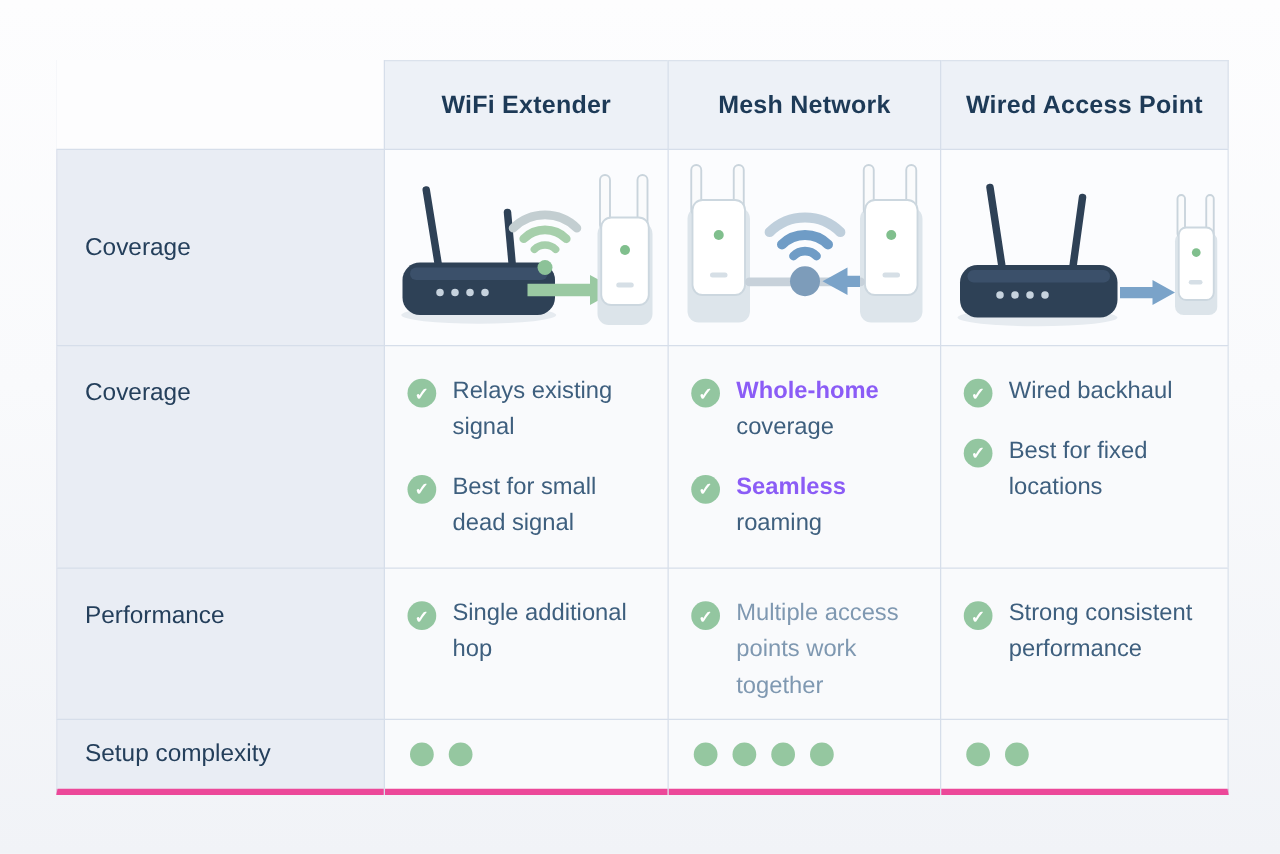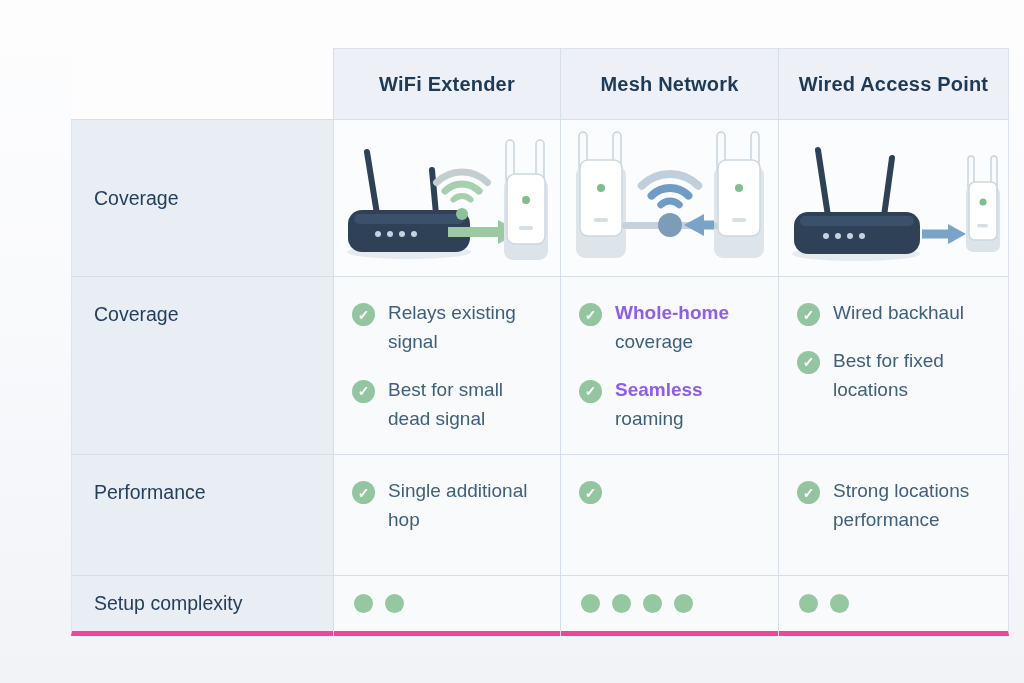--- a/index.html
+++ b/index.html
@@ -9,21 +9,20 @@
     font-family:"Liberation Sans",sans-serif;
     -webkit-font-smoothing:antialiased;
   }
   .comparison{
     position:absolute;left:45px;top:48px;
     display:grid;
     grid-template-columns:262px 226px 217px 230px;
     grid-template-rows:71px 156px 177px 120px 60px;
     gap:1px;
     background:#d6deea;
-    margin-left:26px;
   }
   .cell{background:#f9fafc;box-sizing:border-box;}
   .spacer{background:#fdfdfe;}
   .hcell{
     background:#edf1f7;border-top:1px solid #dbe2ec;
     display:flex;align-items:center;justify-content:center;
     color:#1d3a57;font-size:20px;font-weight:600;letter-spacing:.2px;
   }
   .label-cell{
     background:#e9edf4;border-left:1px solid #dfe4ee;
@@ -207,27 +206,28 @@
   <div class="cell feature-cell">
     <div class="item">
       <span class="check">✓</span>
       <span class="item-text"><strong></strong><span>Single additional hop</span></span>
     </div>
   </div>
 
   <div class="cell feature-cell">
     <div class="item">
       <span class="check">✓</span>
+      <span class="item-text muted"><strong></strong><span>Multiple access points work together</span></span>
     </div>
   </div>
 
   <div class="cell feature-cell col-last">
     <div class="item">
       <span class="check">✓</span>
-      <span class="item-text"><strong></strong><span>Strong locations performance</span></span>
+      <span class="item-text"><strong></strong><span>Strong consistent performance</span></span>
     </div>
   </div>
 
   <div class="cell label-cell v-center row-last">
     <span>Setup complexity</span>
   </div>
   <div class="cell dots-cell row-last">
       <span class="dot"></span>
       <span class="dot"></span>
     </div>

